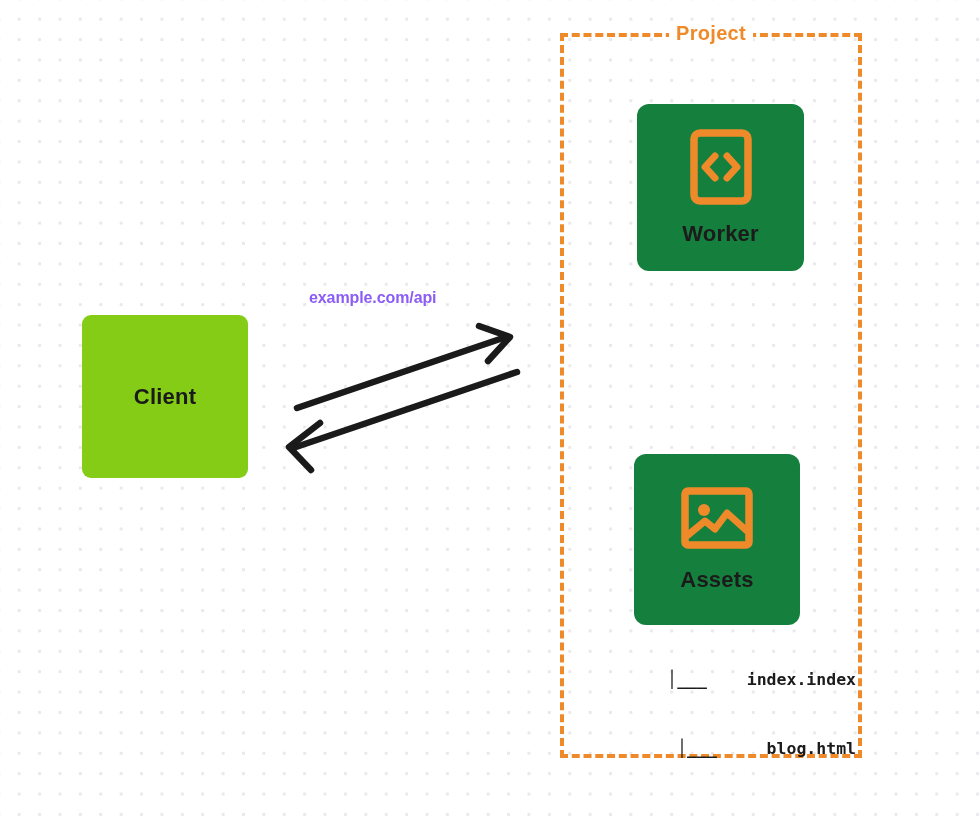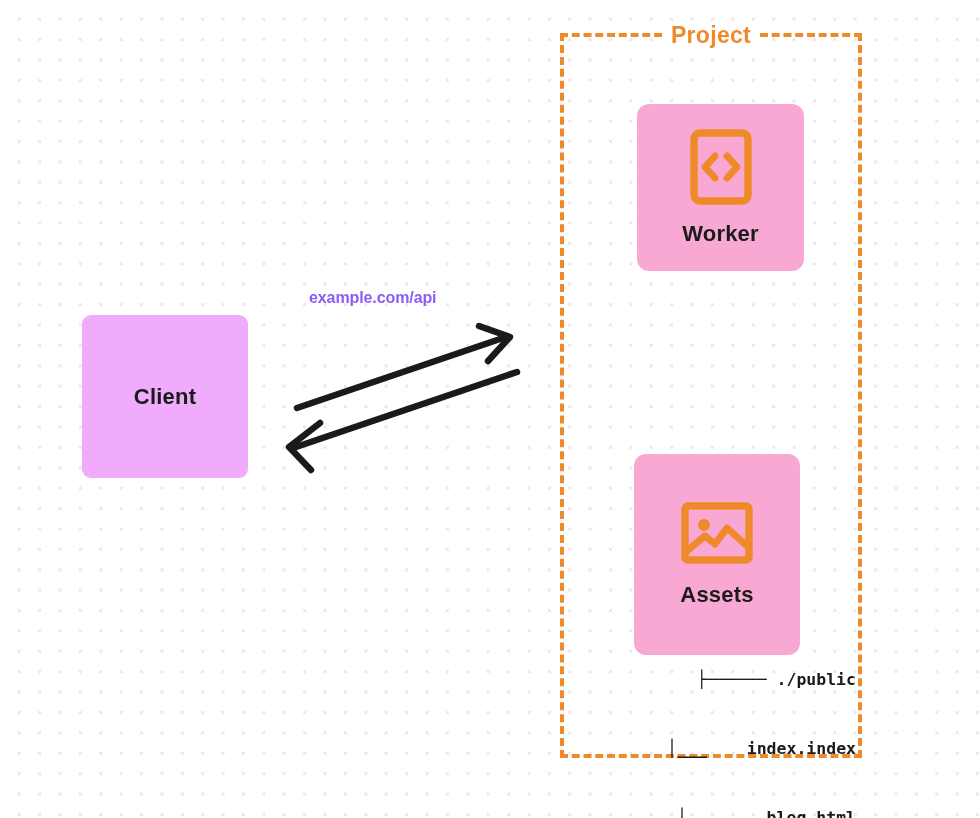--- a/index.html
+++ b/index.html
@@ -24,21 +24,21 @@
     inset: 0;
   }
 
   
   #client-node {
     position: absolute;
     left: 82px;
     top: 315px;
     width: 166px;
     height: 163px;
-    background: #f0abfc;
+    background: #84cc16;
     border-radius: 9px;
     display: flex;
     align-items: center;
     justify-content: center;
   }
   #client-node .node-label {
     font-size: 22px;
     font-weight: bold;
     color: #1a1a1a;
     letter-spacing: 0.2px;
@@ -74,48 +74,48 @@
     border: 4px dashed #ef8a2a;
     box-sizing: border-box;
   }
   #project-title {
     position: absolute;
     left: 50%;
     top: -15px;
     transform: translateX(-50%);
     background: #ffffff;
     padding: 0 7px;
-    font-size: 23px;
+    font-size: 20px;
     font-weight: bold;
     color: #ef8a2a;
     letter-spacing: 0.3px;
     white-space: nowrap;
   }
 
   
   .service-card {
     position: absolute;
-    background: #f9a8d4;
+    background: #15803d;
     border-radius: 12px;
     display: flex;
     flex-direction: column;
     align-items: center;
     justify-content: center;
   }
   #worker-card {
     left: 73px;
     top: 67px;
     width: 167px;
     height: 167px;
   }
   #assets-card {
     left: 70px;
     top: 417px;
     width: 166px;
-    height: 201px;
+    height: 171px;
   }
   .service-card .card-icon {
     display: block;
     line-height: 0;
   }
   #worker-card .card-icon { margin-bottom: 16px; }
   #assets-card .card-icon { margin-bottom: 18px; }
   .service-card .card-label {
     font-size: 22px;
     font-weight: bold;
@@ -183,20 +183,19 @@
         <svg width="72" height="62" viewBox="0 0 72 62" fill="none">
           <rect x="4" y="4" width="64" height="54" rx="3" stroke="#ef8a2a" stroke-width="7.5"></rect>
           <circle cx="23" cy="23" r="6" fill="#ef8a2a"></circle>
           <polyline points="7,48 24,34 34,42 46,26 66,44" fill="none" stroke="#ef8a2a" stroke-width="7" stroke-linecap="round" stroke-linejoin="round"></polyline>
         </svg>
       </span>
       <span class="card-label">Assets</span>
     </div>
 
     <div id="asset-file-tree">
-      <span class="tree-row">├────── ./public</span>
       <span class="tree-row">│___    index.index</span>
       <span class="tree-row">│___     blog.html</span>
       
     </div>
 
   </div>
 </div>
 
 </body></html>

